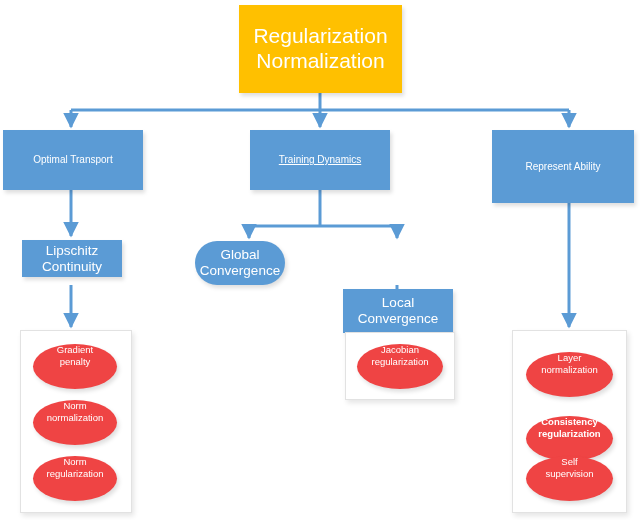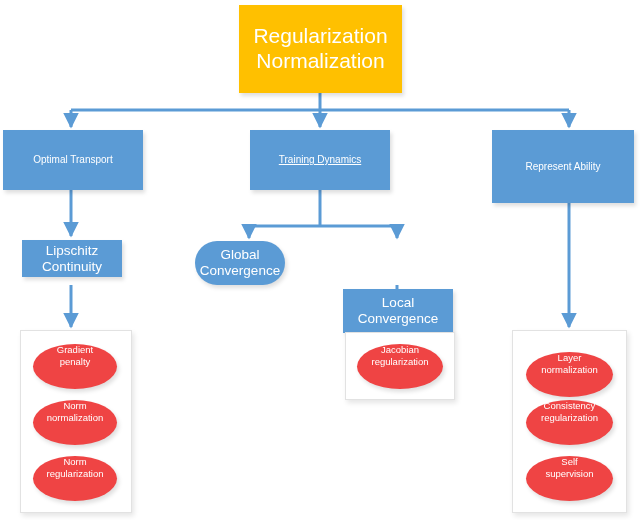--- a/index.html
+++ b/index.html
@@ -172,21 +172,21 @@
     <span>Jacobian
 regularization</span>
   </div>
 
   <div class="container" style="left:512px; top:330px; width:115px; height:183px;">
   </div>
   <div class="ellipse" style="left:526px; top:352px; width:87px; height:45px;">
     <span>Layer
 normalization</span>
   </div>
-  <div class="ellipse" style="left:526px; top:400px; width:87px; height:45px;">
+  <div class="ellipse" style="left:526px; top:416px; width:87px; height:45px;font-weight:bold;">
     <span>Consistency
 regularization</span>
   </div>
   <div class="ellipse" style="left:526px; top:456px; width:87px; height:45px;">
     <span>Self
 supervision</span>
   </div>
 
 </div>
 

